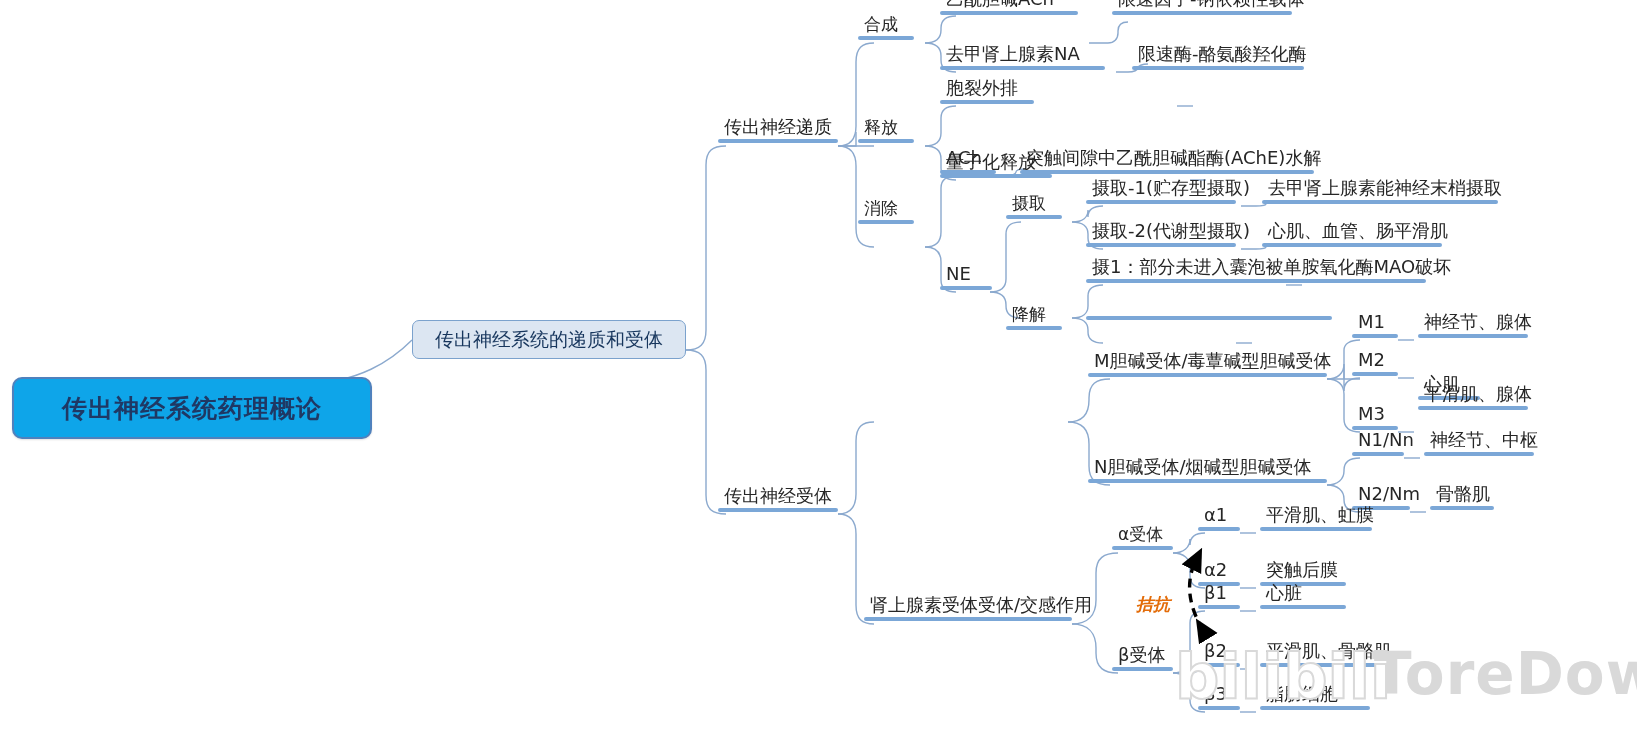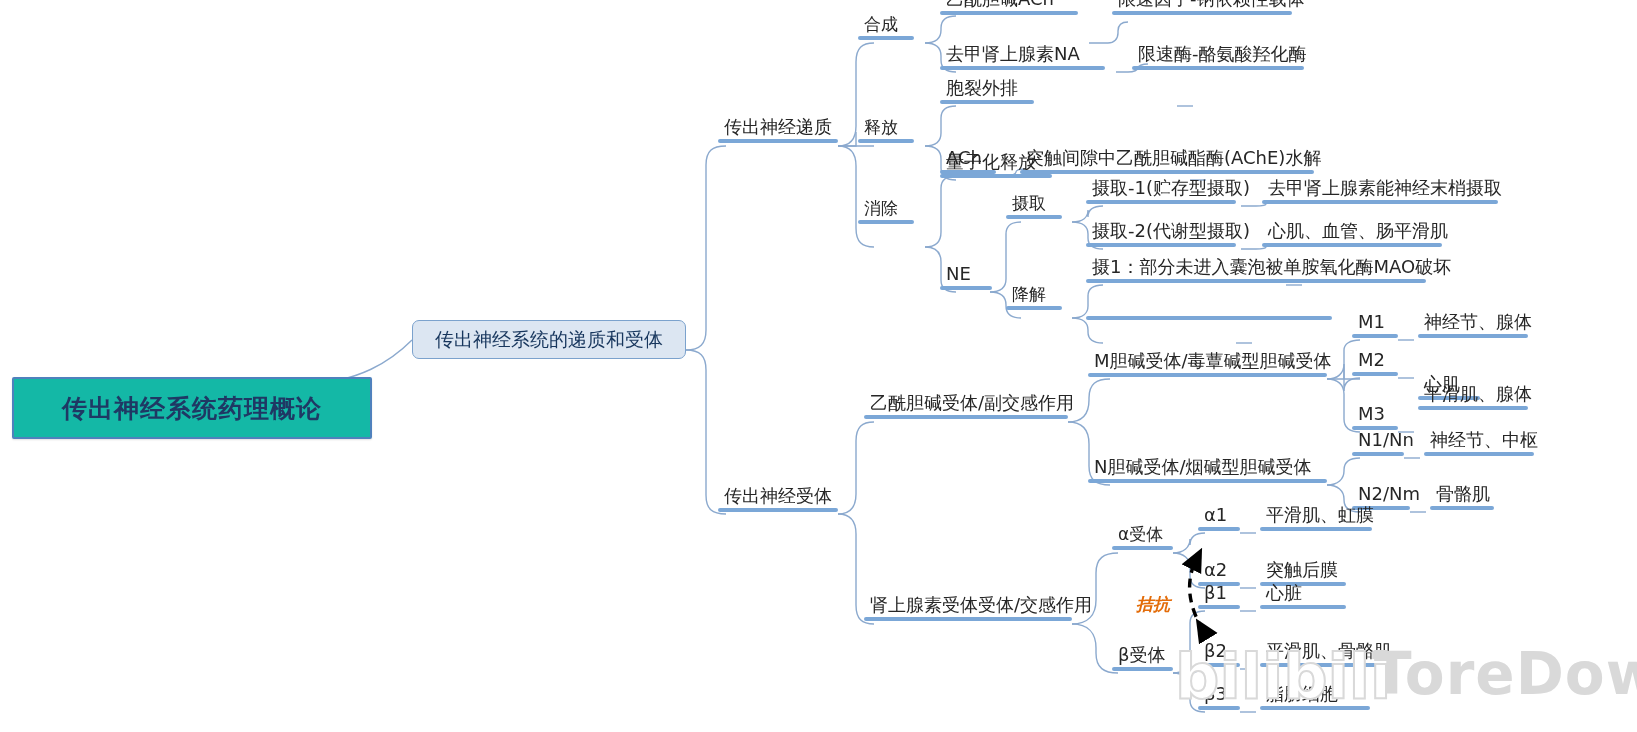--- a/index.html
+++ b/index.html
@@ -17,23 +17,23 @@
   #links{
     position:absolute;
     left:0;top:0;
     width:1637px;height:732px;
     pointer-events:none;
   }
   
   .root-node{
     position:absolute;
     box-sizing:border-box;
-    background:#14b8a6;
+    background:#0ea5e9;
     border:2.5px solid #4f81bd;
-    border-radius:2px;
+    border-radius:10px;
     display:flex;
     align-items:center;
     justify-content:center;
     color:#1f3864;
     font-weight:bold;
     letter-spacing:1px;
     box-shadow:0 1px 2px rgba(0,0,0,.12);
   }
   
   .box-node{
@@ -248,21 +248,21 @@
   </div>
   <div class="tnode" style="left:940px;top:265px;font-size:18px;">
     <span class="lbl">NE</span>
     <span class="ul" style="width:52px;"></span>
   </div>
 
   <div class="tnode" style="left:1006px;top:195px;font-size:17px;">
     <span class="lbl">摄取</span>
     <span class="ul" style="width:56px;"></span>
   </div>
-  <div class="tnode" style="left:1006px;top:286px;font-size:17px;">
+  <div class="tnode" style="left:1006px;top:306px;font-size:17px;">
     <span class="lbl">降解</span>
     <span class="ul" style="width:56px;"></span>
   </div>
 
   <div class="tnode" style="left:1086px;top:179px;font-size:18px;">
     <span class="lbl">摄取-1(贮存型摄取)</span>
     <span class="ul" style="width:150px;"></span>
   </div>
   <div class="tnode" style="left:1262px;top:179px;font-size:18px;">
     <span class="lbl">去甲肾上腺素能神经末梢摄取</span>
@@ -282,24 +282,20 @@
   </div>
   <div class="tnode" style="left:1086px;top:316px;font-size:18px;">
     <span class="ul" style="width:246px;"></span>
   </div>
 
   <div class="tnode" style="left:718px;top:487px;font-size:18px;">
     <span class="lbl">传出神经受体</span>
     <span class="ul" style="width:120px;"></span>
   </div>
 
-  <div class="tnode" style="left:864px;top:394px;font-size:18px;">
-    <span class="lbl">乙酰胆碱受体/副交感作用</span>
-    <span class="ul" style="width:204px;"></span>
-  </div>
   <div class="tnode" style="left:1088px;top:352px;font-size:18px;">
     <span class="lbl">M胆碱受体/毒蕈碱型胆碱受体</span>
     <span class="ul" style="width:239px;"></span>
   </div>
 
   <div class="tnode" style="left:864px;top:596px;font-size:18px;">
     <span class="lbl">肾上腺素受体受体/交感作用</span>
     <span class="ul" style="width:208px;"></span>
   </div>
   <div class="tnode" style="left:1088px;top:458px;font-size:18px;">

